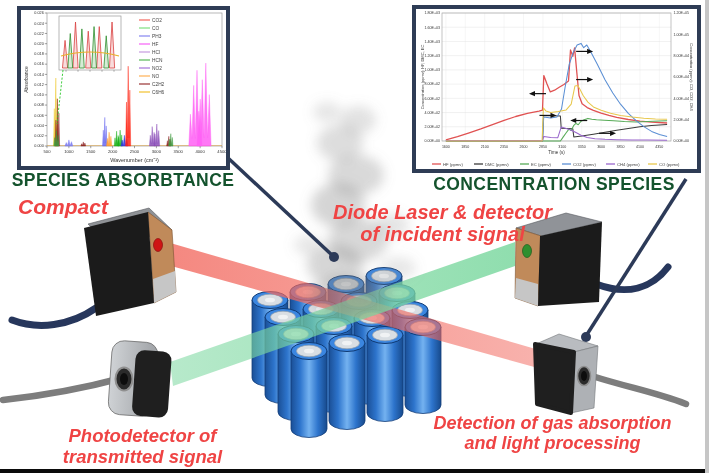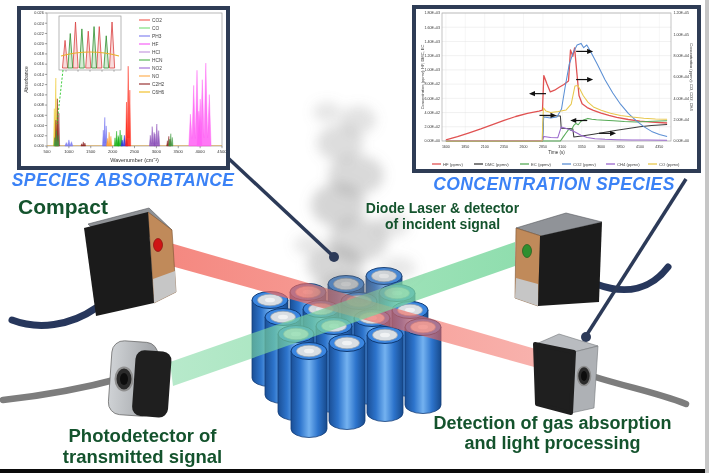--- a/index.html
+++ b/index.html
@@ -2,26 +2,26 @@
 <html><head>
 <meta charset="utf-8">
 <style>
   html,body{margin:0;padding:0;background:#fff;font-family:"Liberation Sans",sans-serif;}
   #canvas{position:relative;width:709px;height:473px;background:#fff;overflow:hidden;}
   #scene{position:absolute;left:0;top:0;}
   .panel{position:absolute;background:#fff;border:4px solid #2e3c55;}
   .panel svg{display:block;font-family:"Liberation Sans",sans-serif;}
   #panel-left{left:17px;top:6px;width:205px;height:156px;}
   #panel-right{left:412px;top:5px;width:281px;height:160px;}
-  .caption{position:absolute;font-weight:800;color:#3b82f6;text-align:center;letter-spacing:.4px;font-size:17.5px;font-style:italic;}
+  .caption{position:absolute;font-weight:800;color:#14532d;text-align:center;letter-spacing:.4px;font-size:17.5px;}
   #caption-left{left:2px;top:170px;width:242px;}
   #caption-right{left:404px;top:174px;width:300px;}
-  .lbl{position:absolute;font-weight:bold;color:#14532d;text-align:center;line-height:1.12;}
+  .lbl{position:absolute;font-weight:bold;color:#ef4444;text-align:center;line-height:1.12;font-style:italic;}
   #lbl-compact{left:4px;top:195px;width:118px;font-size:21px;}
-  #lbl-diode{left:315px;top:201px;width:255px;font-size:14px;}
+  #lbl-diode{left:315px;top:201px;width:255px;font-size:20px;}
   #lbl-photo{left:35px;top:426px;width:215px;font-size:18.5px;}
   #lbl-detect{left:410px;top:413px;width:285px;font-size:18px;}
   #edge-bottom{position:absolute;left:0;top:469px;width:709px;height:4px;background:#0b0b0b;}
   #edge-right{position:absolute;left:705px;top:0;width:4px;height:473px;background:#c6c6c6;}
 </style>
 </head>
 <body>
 
 <div id="canvas">
 

